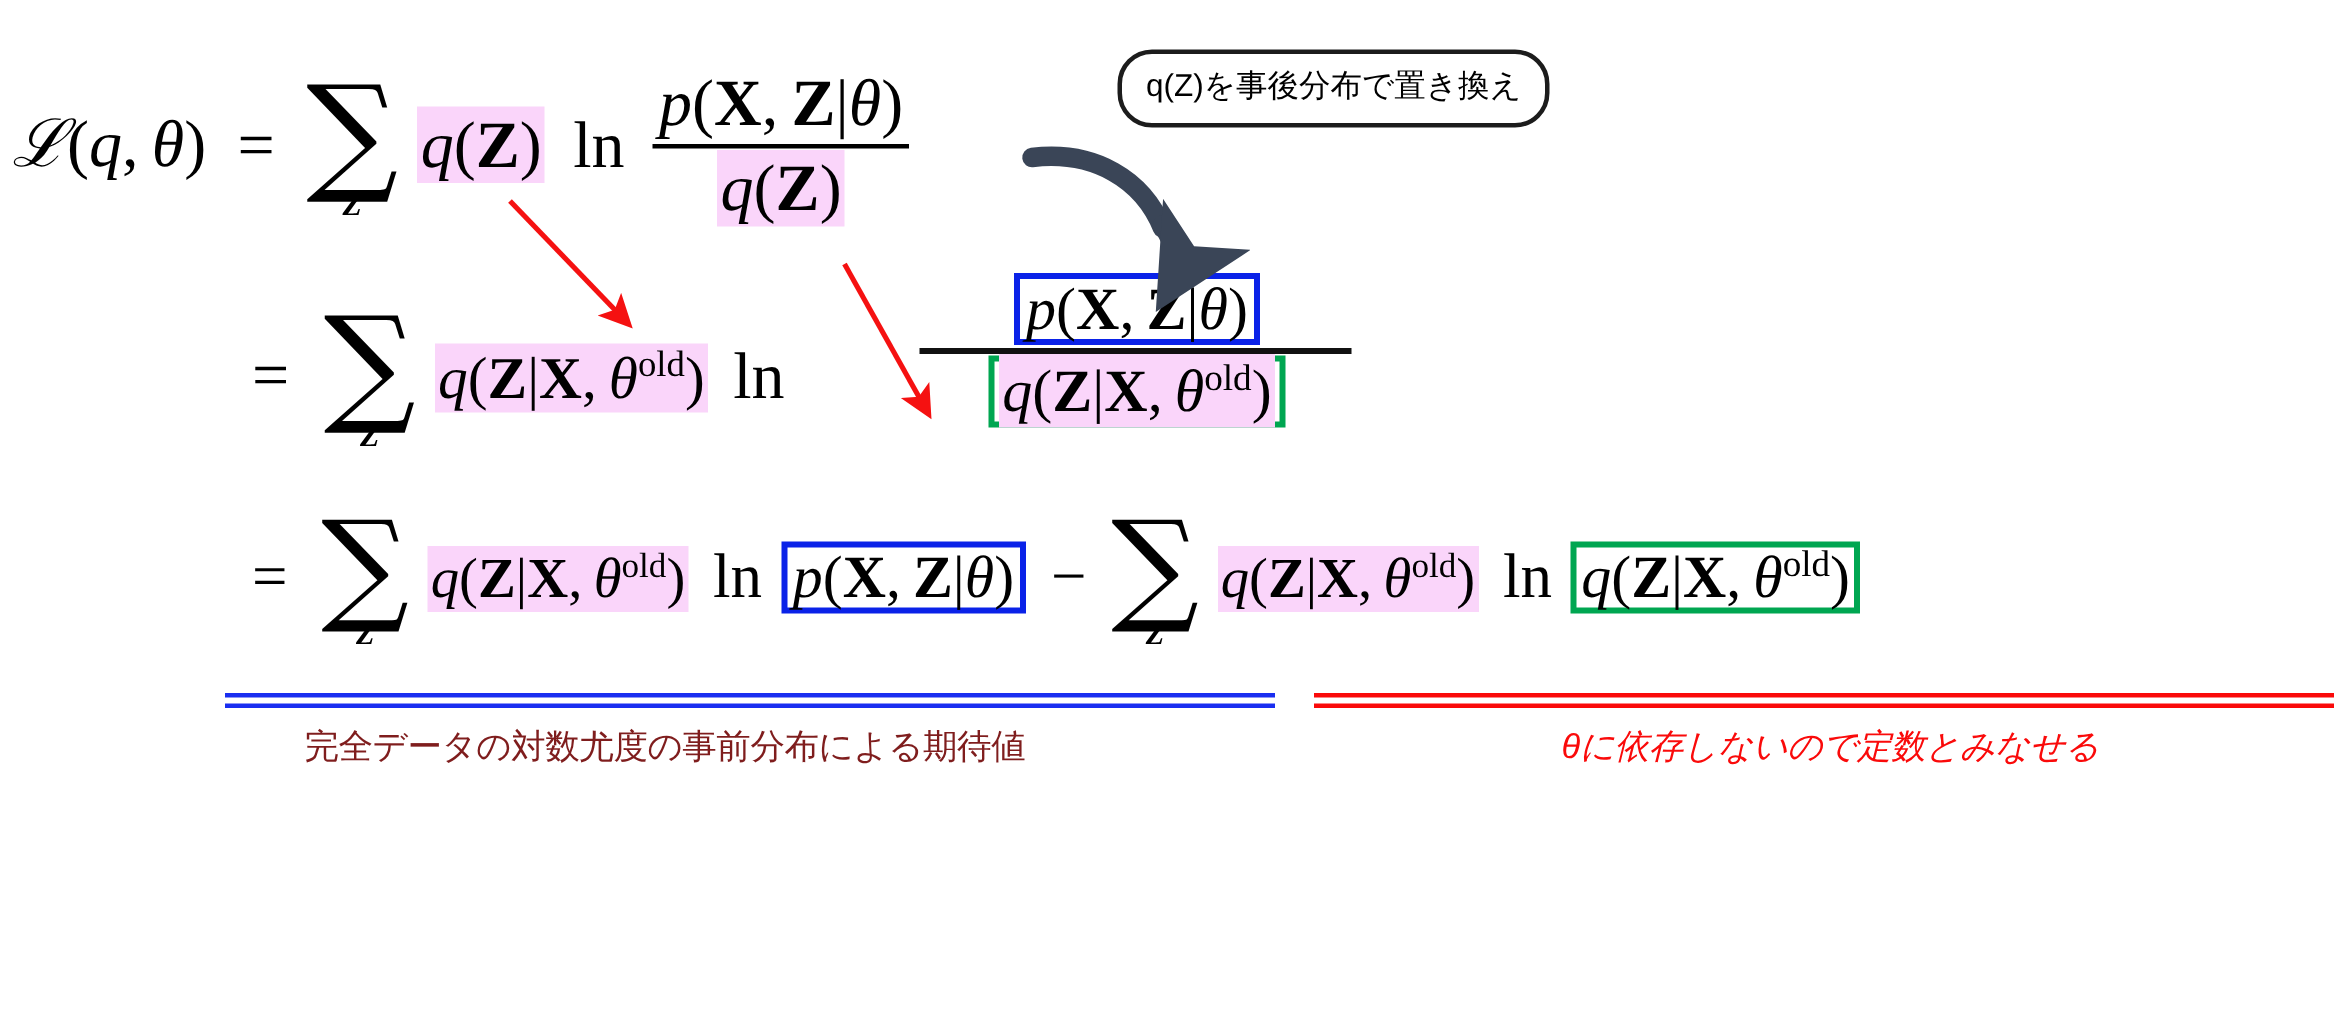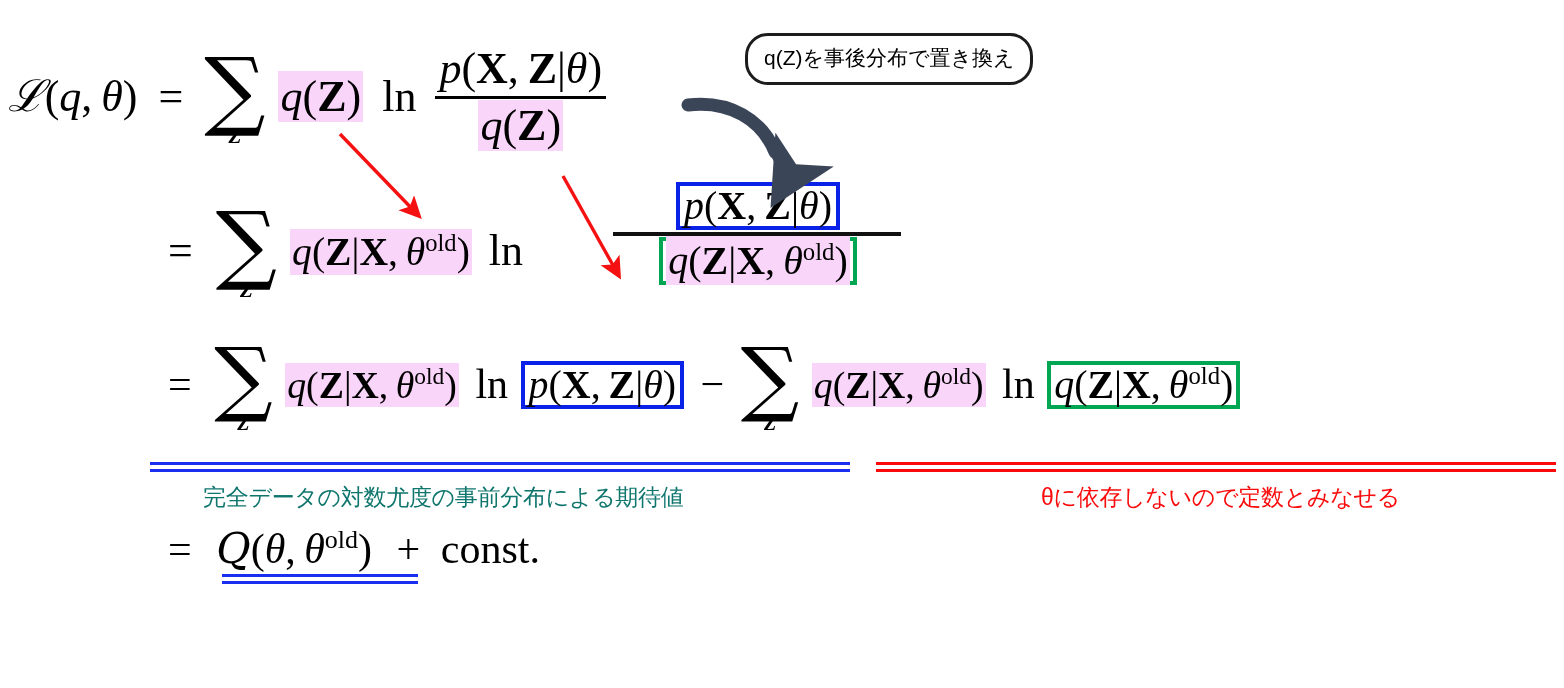--- a/index.html
+++ b/index.html
@@ -102,22 +102,22 @@
   }
 
   
   .cap {
     font-family: "Liberation Sans", "DejaVu Sans", sans-serif;
     font-size: 23px;
     white-space: nowrap;
     letter-spacing: -0.3px;
     font-weight: 500;
   }
-  .cap.blue { color: #0f766e; }
-  .cap.red  { color: #fa0a0a; }
+  .cap.blue { color: #7f1d1d; }
+  .cap.red  { color: #fa0a0a; font-style: italic; }
 
   
   .drule { height: 0; }
   .drule i {
     display: block;
     height: 3px;
     width: 100%;
   }
   .drule i.gap { background: transparent; height: 4px; }
   .drule.blue i.ln { background: #1a2ef0; }
@@ -203,33 +203,20 @@
   </div>
   <div class="abs cap blue" style="left:203px; top:482px;">完全データの対数尤度の事前分布による期待値</div>
 
   <div class="abs drule red" style="left:876px; top:462px; width:680px;">
     <i class="ln"></i>
       <i class="gap"></i>
       <i class="ln"></i>
   </div>
   <div class="abs cap red" style="left:1041px; top:482px;">θに依存しないので定数とみなせる</div>
 
-  <div class="abs math" style="left:168px; top:528px; font-size:42px;">
-    <span class="mup">=</span>
-    <span style="margin-left:14px; display:inline-block; position:relative;">
-      <span class="cal">𝑄</span><span class="mup">(</span><span class="mi">θ</span><span class="mup">, </span><span class="mi">θ</span><span class="sup">old</span><span class="mup">)</span>
-      <span class="abs" style="left:6px; top:46px; width:196px;">
-        <i style="display:block;height:3px;background:#1a2ef0;"></i>
-        <i style="display:block;height:4px;"></i>
-        <i style="display:block;height:3px;background:#1a2ef0;"></i>
-      </span>
-    </span>
-    <span class="mup" style="margin:0 10px 0 14px;">+</span>
-    <span class="mup">const.</span>
-  </div>
 
 
   <svg class="overlay" width="1564" height="688">
     <defs>
       <marker id="redhead" markerWidth="7" markerHeight="7" refX="5.4" refY="3.2" orient="auto">
         <path d="M0,0 L6.6,3.2 L0,6.4 L1.5,3.2 Z" fill="#f51111"></path>
       </marker>
       <marker id="slatehead" markerWidth="5.2" markerHeight="5.2" refX="3.6" refY="2.6" orient="auto">
         <path d="M0,0 L5.2,2.6 L0,5.2 L1.3,2.6 Z" fill="#3a4557"></path>
       </marker>

